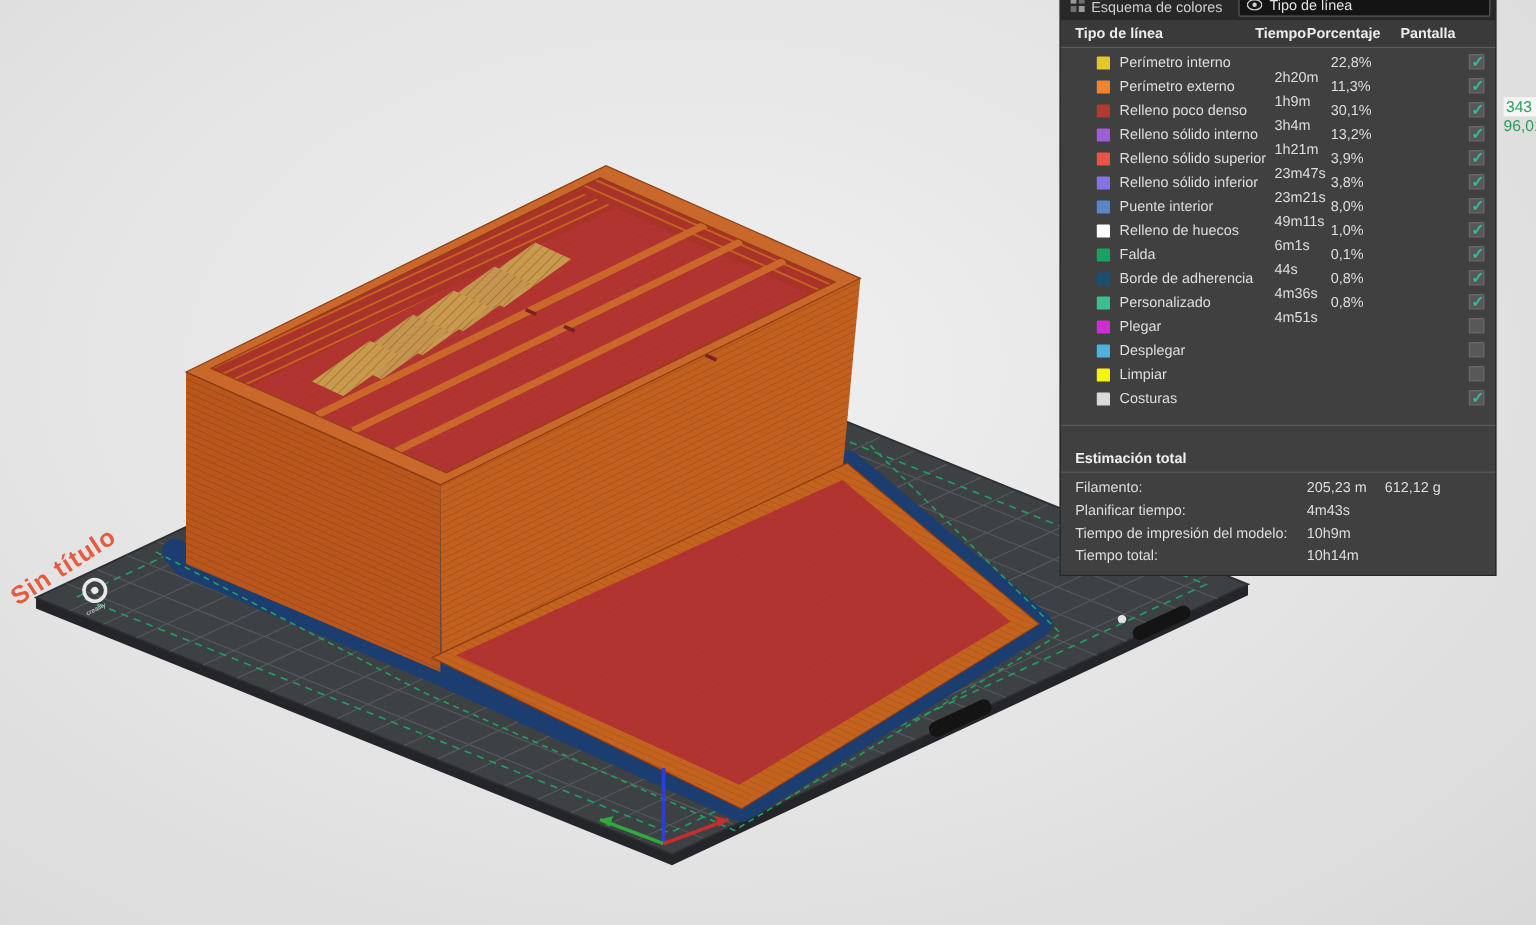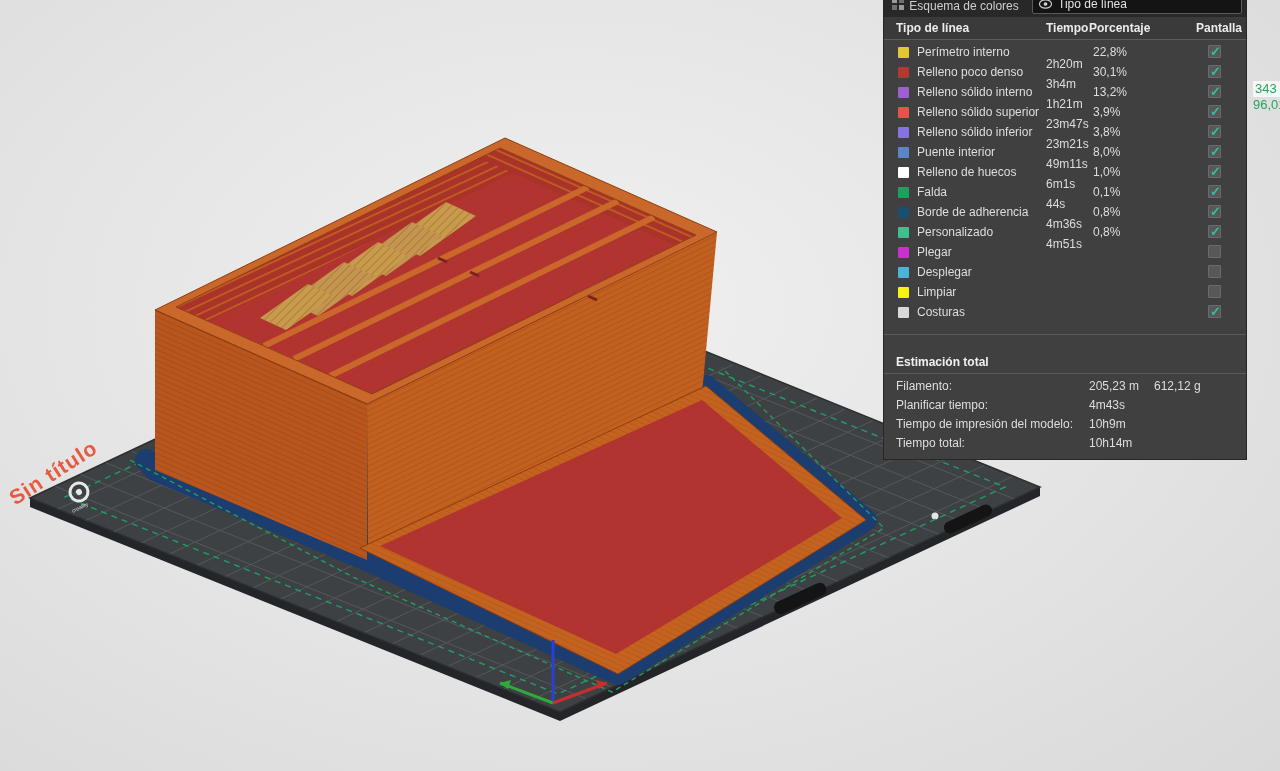--- a/index.html
+++ b/index.html
@@ -13,22 +13,22 @@
     border:1px solid #262626;box-sizing:border-box;color:#dedede;font-size:12px;}
   .dd-row{height:26px;background:#282828;display:flex;align-items:flex-end;
     padding:0 4px 3px 8px;gap:6px;}
   .dd-row .lbl{color:#cfcfcf;flex:1;padding-bottom:1px;white-space:nowrap;}
   .scheme-ic{width:12px;height:12px;display:inline-block;margin-right:2px;}
   .dropdown{width:196px;height:18px;background:#141414;border:1px solid #5a5a5a;
     border-radius:2px;display:flex;align-items:center;gap:6px;padding:0 6px;color:#e2e2e2;}
   .thead{height:22px;background:#3a3a3a;border-bottom:1px solid #5c5c5c;position:relative;
     font-weight:bold;color:#ececec;}
   .thead span{position:absolute;top:4px;}
-  .h-type{left:12px}.h-time{left:162px}.h-pct{left:205px}.h-scr{left:312px}
-  .lrows{padding:2px 0 4px 0;}
+  .h-type{left:12px}.h-time{left:162px}.h-pct{left:205px}.h-scr{left:283px}
+  .lrows{padding:2px 0 4px 16px;}
   .lrow{height:20px;position:relative;cursor:pointer;}
   .lrow .chip{position:absolute;left:14px;top:5px;width:11px;height:11px;border-radius:1px;}
   .lrow .lab{position:absolute;left:33px;top:3px;white-space:nowrap;}
   .lrow .tim{position:absolute;left:162px;top:3px;margin-top:12px;}
   .lrow .pct{position:absolute;left:209px;top:3px;}
   .cb{position:absolute;left:324px;top:3px;width:13px;height:13px;background:#585858;
     border:1px solid #6a6a6a;box-sizing:border-box;border-radius:1px;}
   .cb.on::after{content:"\2713";position:absolute;left:1px;top:-2px;color:#2fbf9f;
     font-size:13px;font-weight:bold;}
   .est-title{margin-top:8px;border-top:1px solid #5a5a5a;border-bottom:1px solid #5a5a5a;
@@ -254,20 +254,27 @@
 
     <div class="lrows" id="legend-rows">
         <div class="lrow">
           <span class="chip" style="background: rgb(227, 199, 47);"></span>
           <span class="lab">Perímetro interno</span>
           <span class="tim">2h20m</span>
           <span class="pct">22,8%</span>
           <span class="cb on"></span>
         </div>
         <div class="lrow">
+          <span class="chip" style="background: rgb(239, 133, 50);"></span>
+          <span class="lab">Perímetro externo</span>
+          <span class="tim">1h9m</span>
+          <span class="pct">11,3%</span>
+          <span class="cb on"></span>
+        </div>
+        <div class="lrow">
           <span class="chip" style="background: rgb(176, 58, 50);"></span>
           <span class="lab">Relleno poco denso</span>
           <span class="tim">3h4m</span>
           <span class="pct">30,1%</span>
           <span class="cb on"></span>
         </div>
         <div class="lrow">
           <span class="chip" style="background: rgb(157, 95, 211);"></span>
           <span class="lab">Relleno sólido interno</span>
           <span class="tim">1h21m</span>

